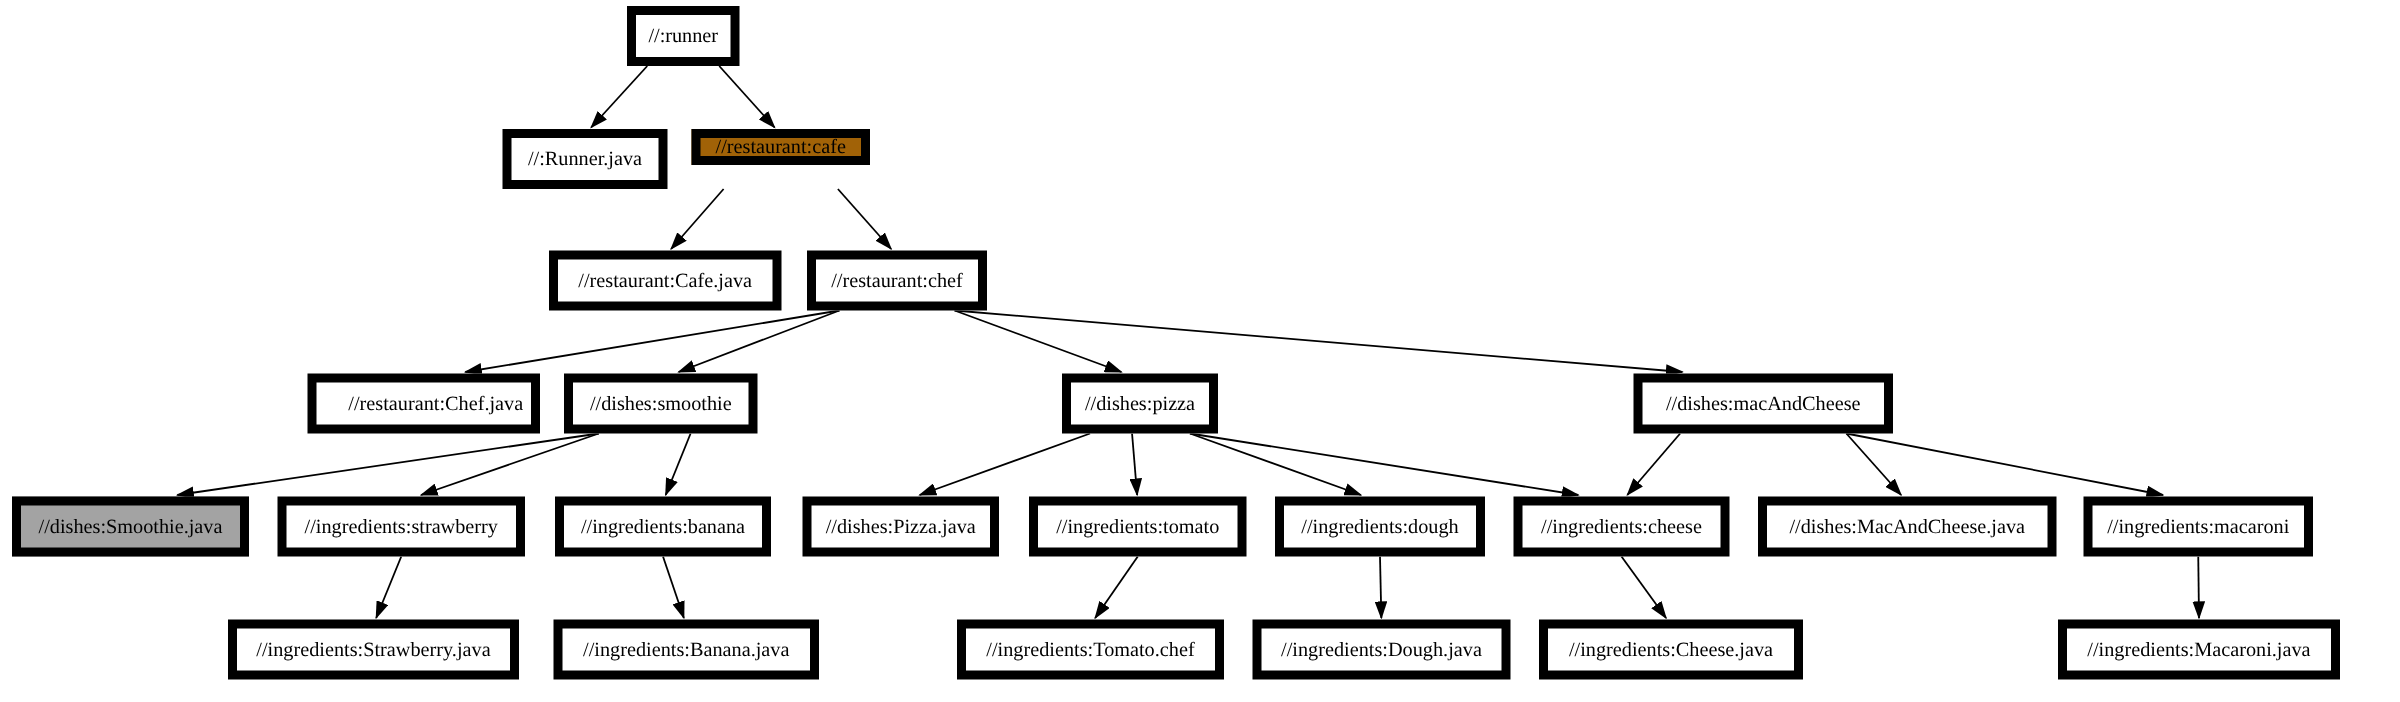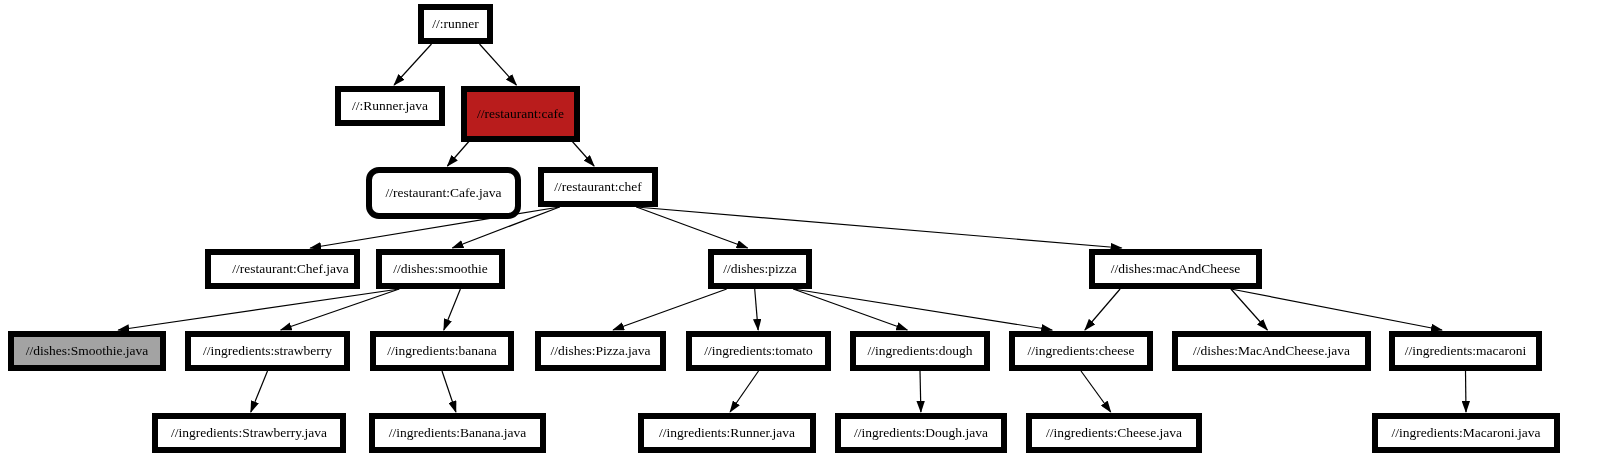--- a/index.html
+++ b/index.html
@@ -78,24 +78,24 @@
         <line x1="1465.5" y1="371.0" x2="1466.0" y2="412.0" stroke="#000000" stroke-width="1.2" marker-end="url(#arrowhead)"></line>
       </g>
   </svg>
   <div id="nodes-group">
       <div class="node" style="left: 418px; top: 4px; width: 75px; height: 40px; border-color: rgb(0, 0, 0); background: rgb(255, 255, 255);">
         <span>//:runner</span>
       </div>
       <div class="node" style="left: 335px; top: 86px; width: 110px; height: 40px; border-color: rgb(0, 0, 0); background: rgb(255, 255, 255);">
         <span>//:Runner.java</span>
       </div>
-      <div class="node" style="left: 461px; top: 86px; width: 119px; height: 56px; border-color: rgb(0, 0, 0); background: #b91c1c;">
+      <div class="node" style="left: 461px; top: 86px; width: 119px; height: 24px; border-color: rgb(0, 0, 0); background: #a16207;">
         <span>//restaurant:cafe</span>
       </div>
-      <div class="node" style="left: 366px; top: 167px; width: 155px; height: 52px; border-color: rgb(0, 0, 0); background: rgb(255, 255, 255); border-radius: 13px;">
+      <div class="node" style="left: 366px; top: 167px; width: 155px; height: 40px; border-color: rgb(0, 0, 0); background: rgb(255, 255, 255);">
         <span>//restaurant:Cafe.java</span>
       </div>
       <div class="node" style="left: 538px; top: 167px; width: 120px; height: 40px; border-color: rgb(0, 0, 0); background: rgb(255, 255, 255);">
         <span>//restaurant:chef</span>
       </div>
       <div class="node" style="left: 205px; top: 249px; width: 155px; height: 40px; border-color: rgb(0, 0, 0); background: rgb(255, 255, 255); padding-left: 16px;">
         <span>//restaurant:Chef.java</span>
       </div>
       <div class="node" style="left: 376px; top: 249px; width: 129px; height: 40px; border-color: rgb(0, 0, 0); background: rgb(255, 255, 255);">
         <span>//dishes:smoothie</span>
@@ -133,21 +133,21 @@
       <div class="node" style="left: 1389px; top: 331px; width: 153px; height: 40px; border-color: rgb(0, 0, 0); background: rgb(255, 255, 255);">
         <span>//ingredients:macaroni</span>
       </div>
       <div class="node" style="left: 152px; top: 413px; width: 194px; height: 40px; border-color: rgb(0, 0, 0); background: rgb(255, 255, 255);">
         <span>//ingredients:Strawberry.java</span>
       </div>
       <div class="node" style="left: 369px; top: 413px; width: 177px; height: 40px; border-color: rgb(0, 0, 0); background: rgb(255, 255, 255);">
         <span>//ingredients:Banana.java</span>
       </div>
       <div class="node" style="left: 638px; top: 413px; width: 178px; height: 40px; border-color: rgb(0, 0, 0); background: rgb(255, 255, 255);">
-        <span>//ingredients:Runner.java</span>
+        <span>//ingredients:Tomato.chef</span>
       </div>
       <div class="node" style="left: 835px; top: 413px; width: 172px; height: 40px; border-color: rgb(0, 0, 0); background: rgb(255, 255, 255);">
         <span>//ingredients:Dough.java</span>
       </div>
       <div class="node" style="left: 1026px; top: 413px; width: 176px; height: 40px; border-color: rgb(0, 0, 0); background: rgb(255, 255, 255);">
         <span>//ingredients:Cheese.java</span>
       </div>
       <div class="node" style="left: 1372px; top: 413px; width: 188px; height: 40px; border-color: rgb(0, 0, 0); background: rgb(255, 255, 255);">
         <span>//ingredients:Macaroni.java</span>
       </div>

